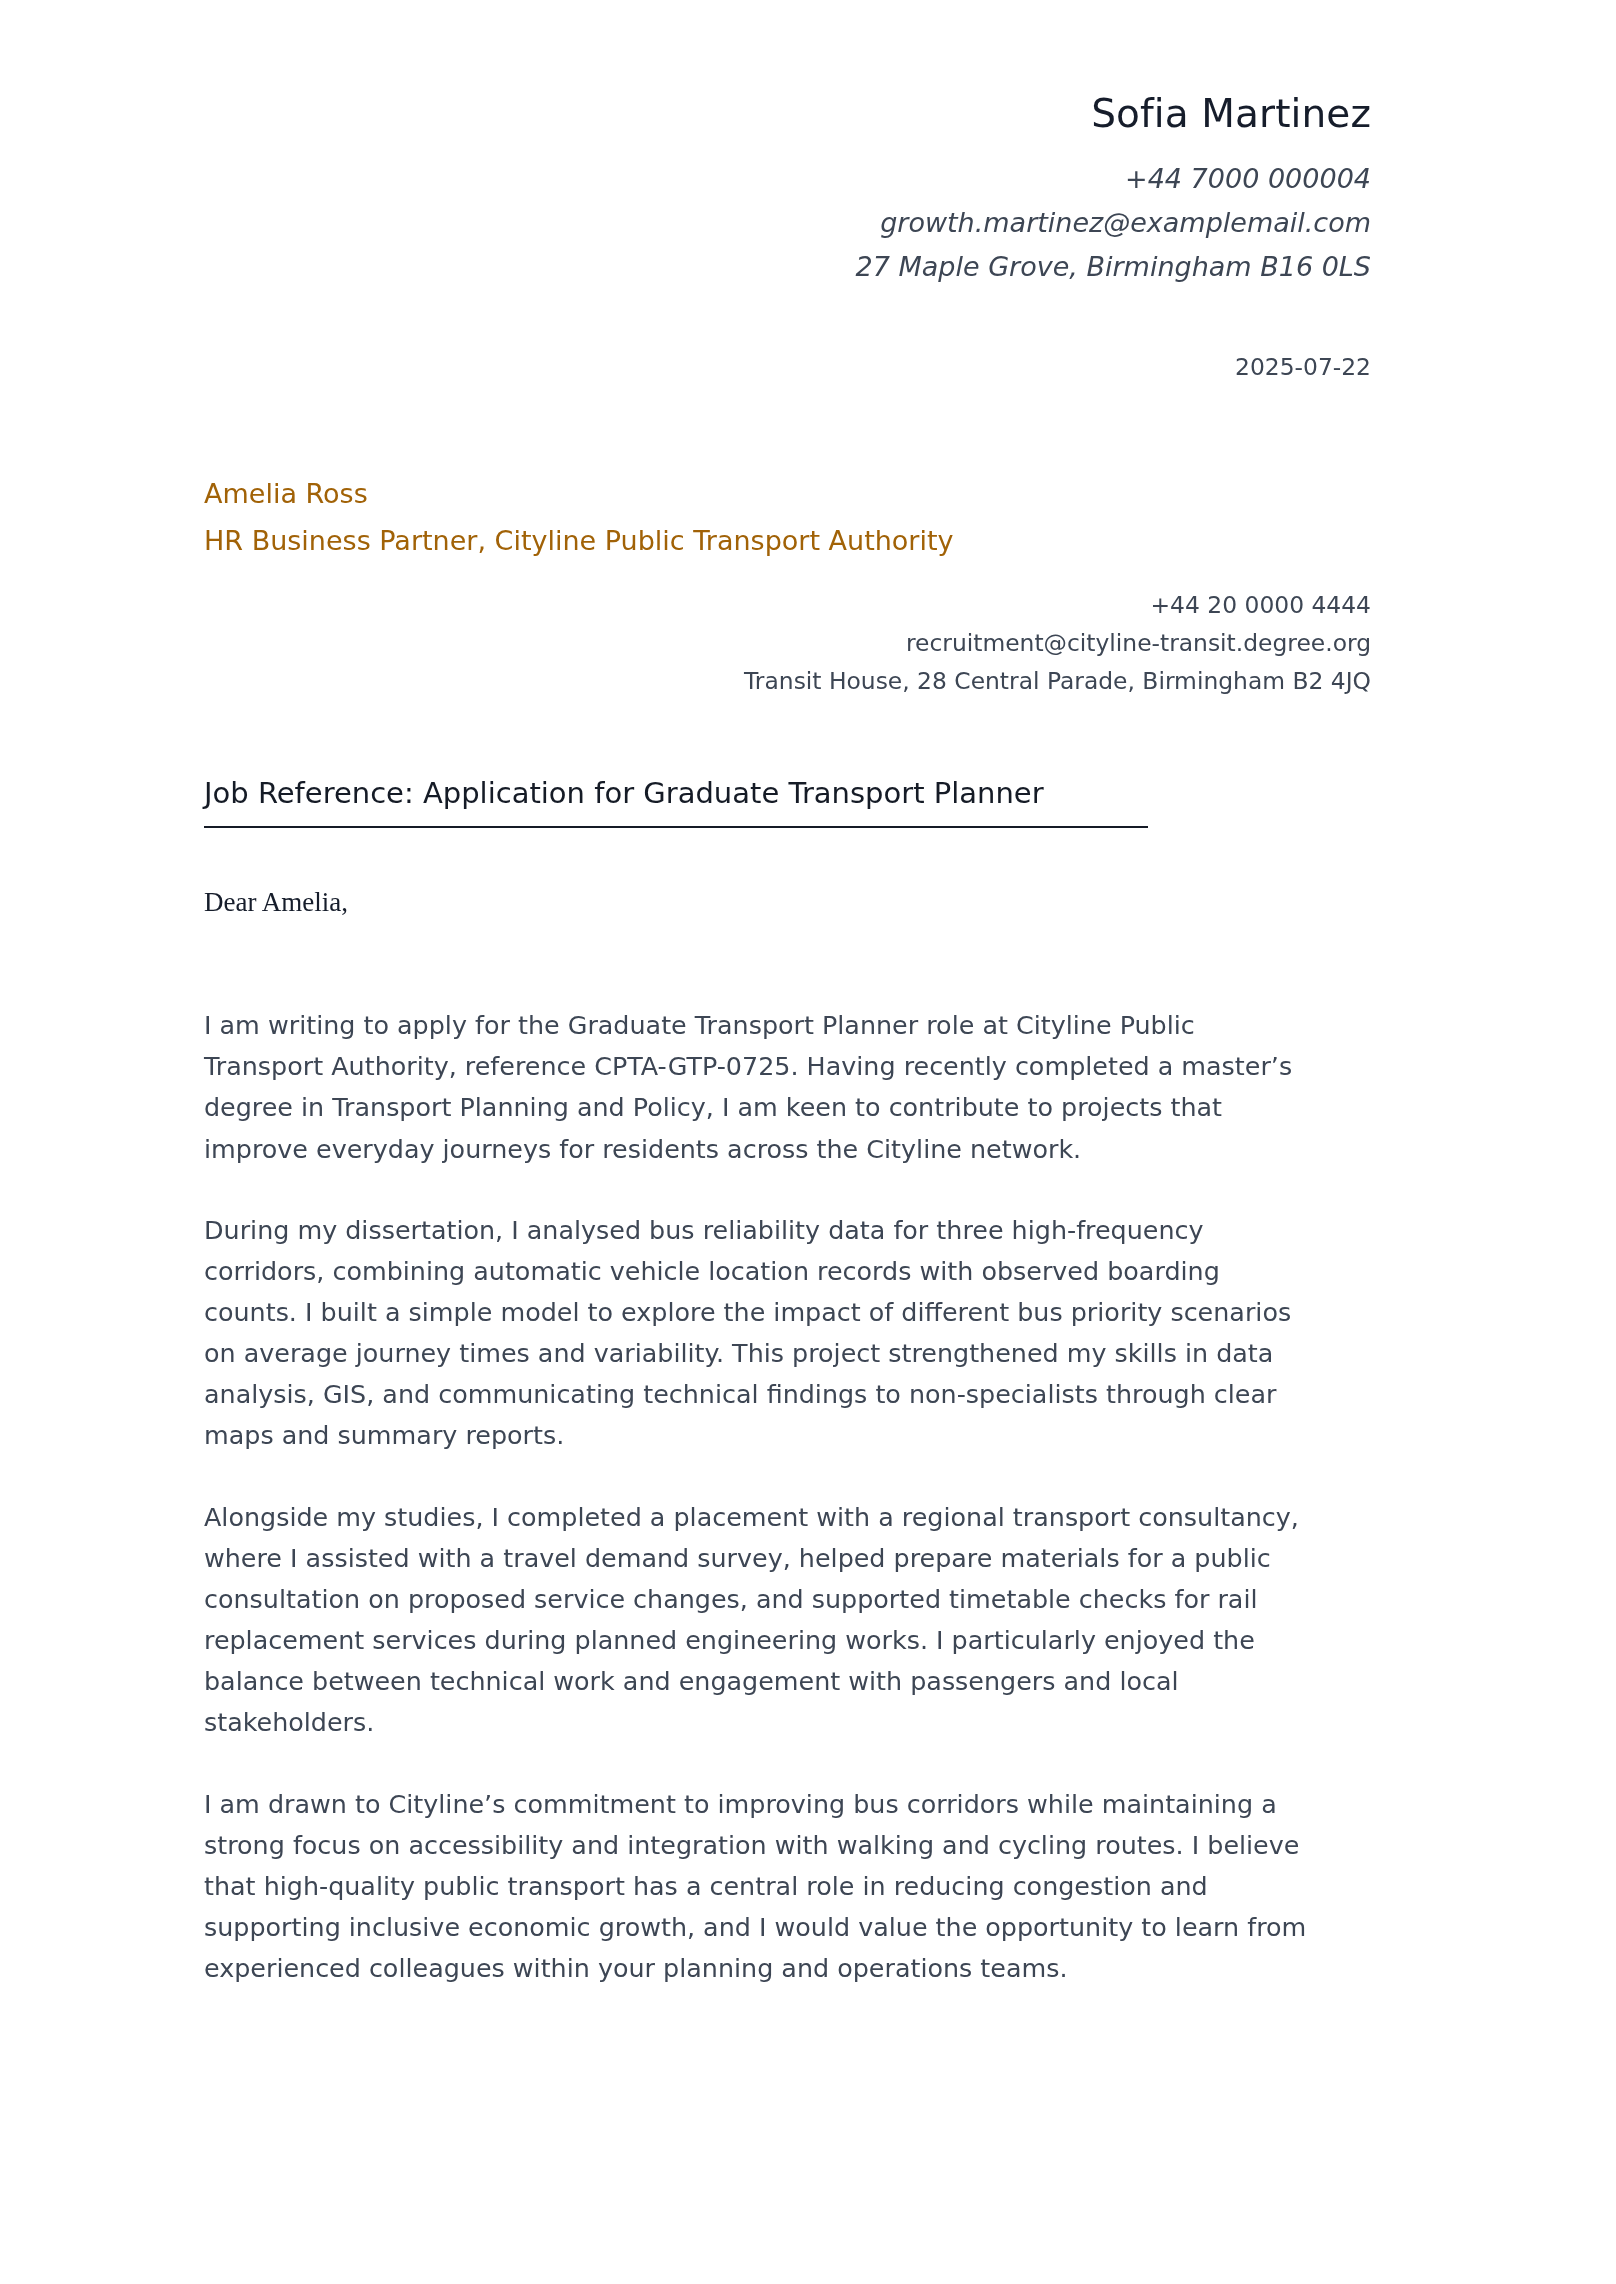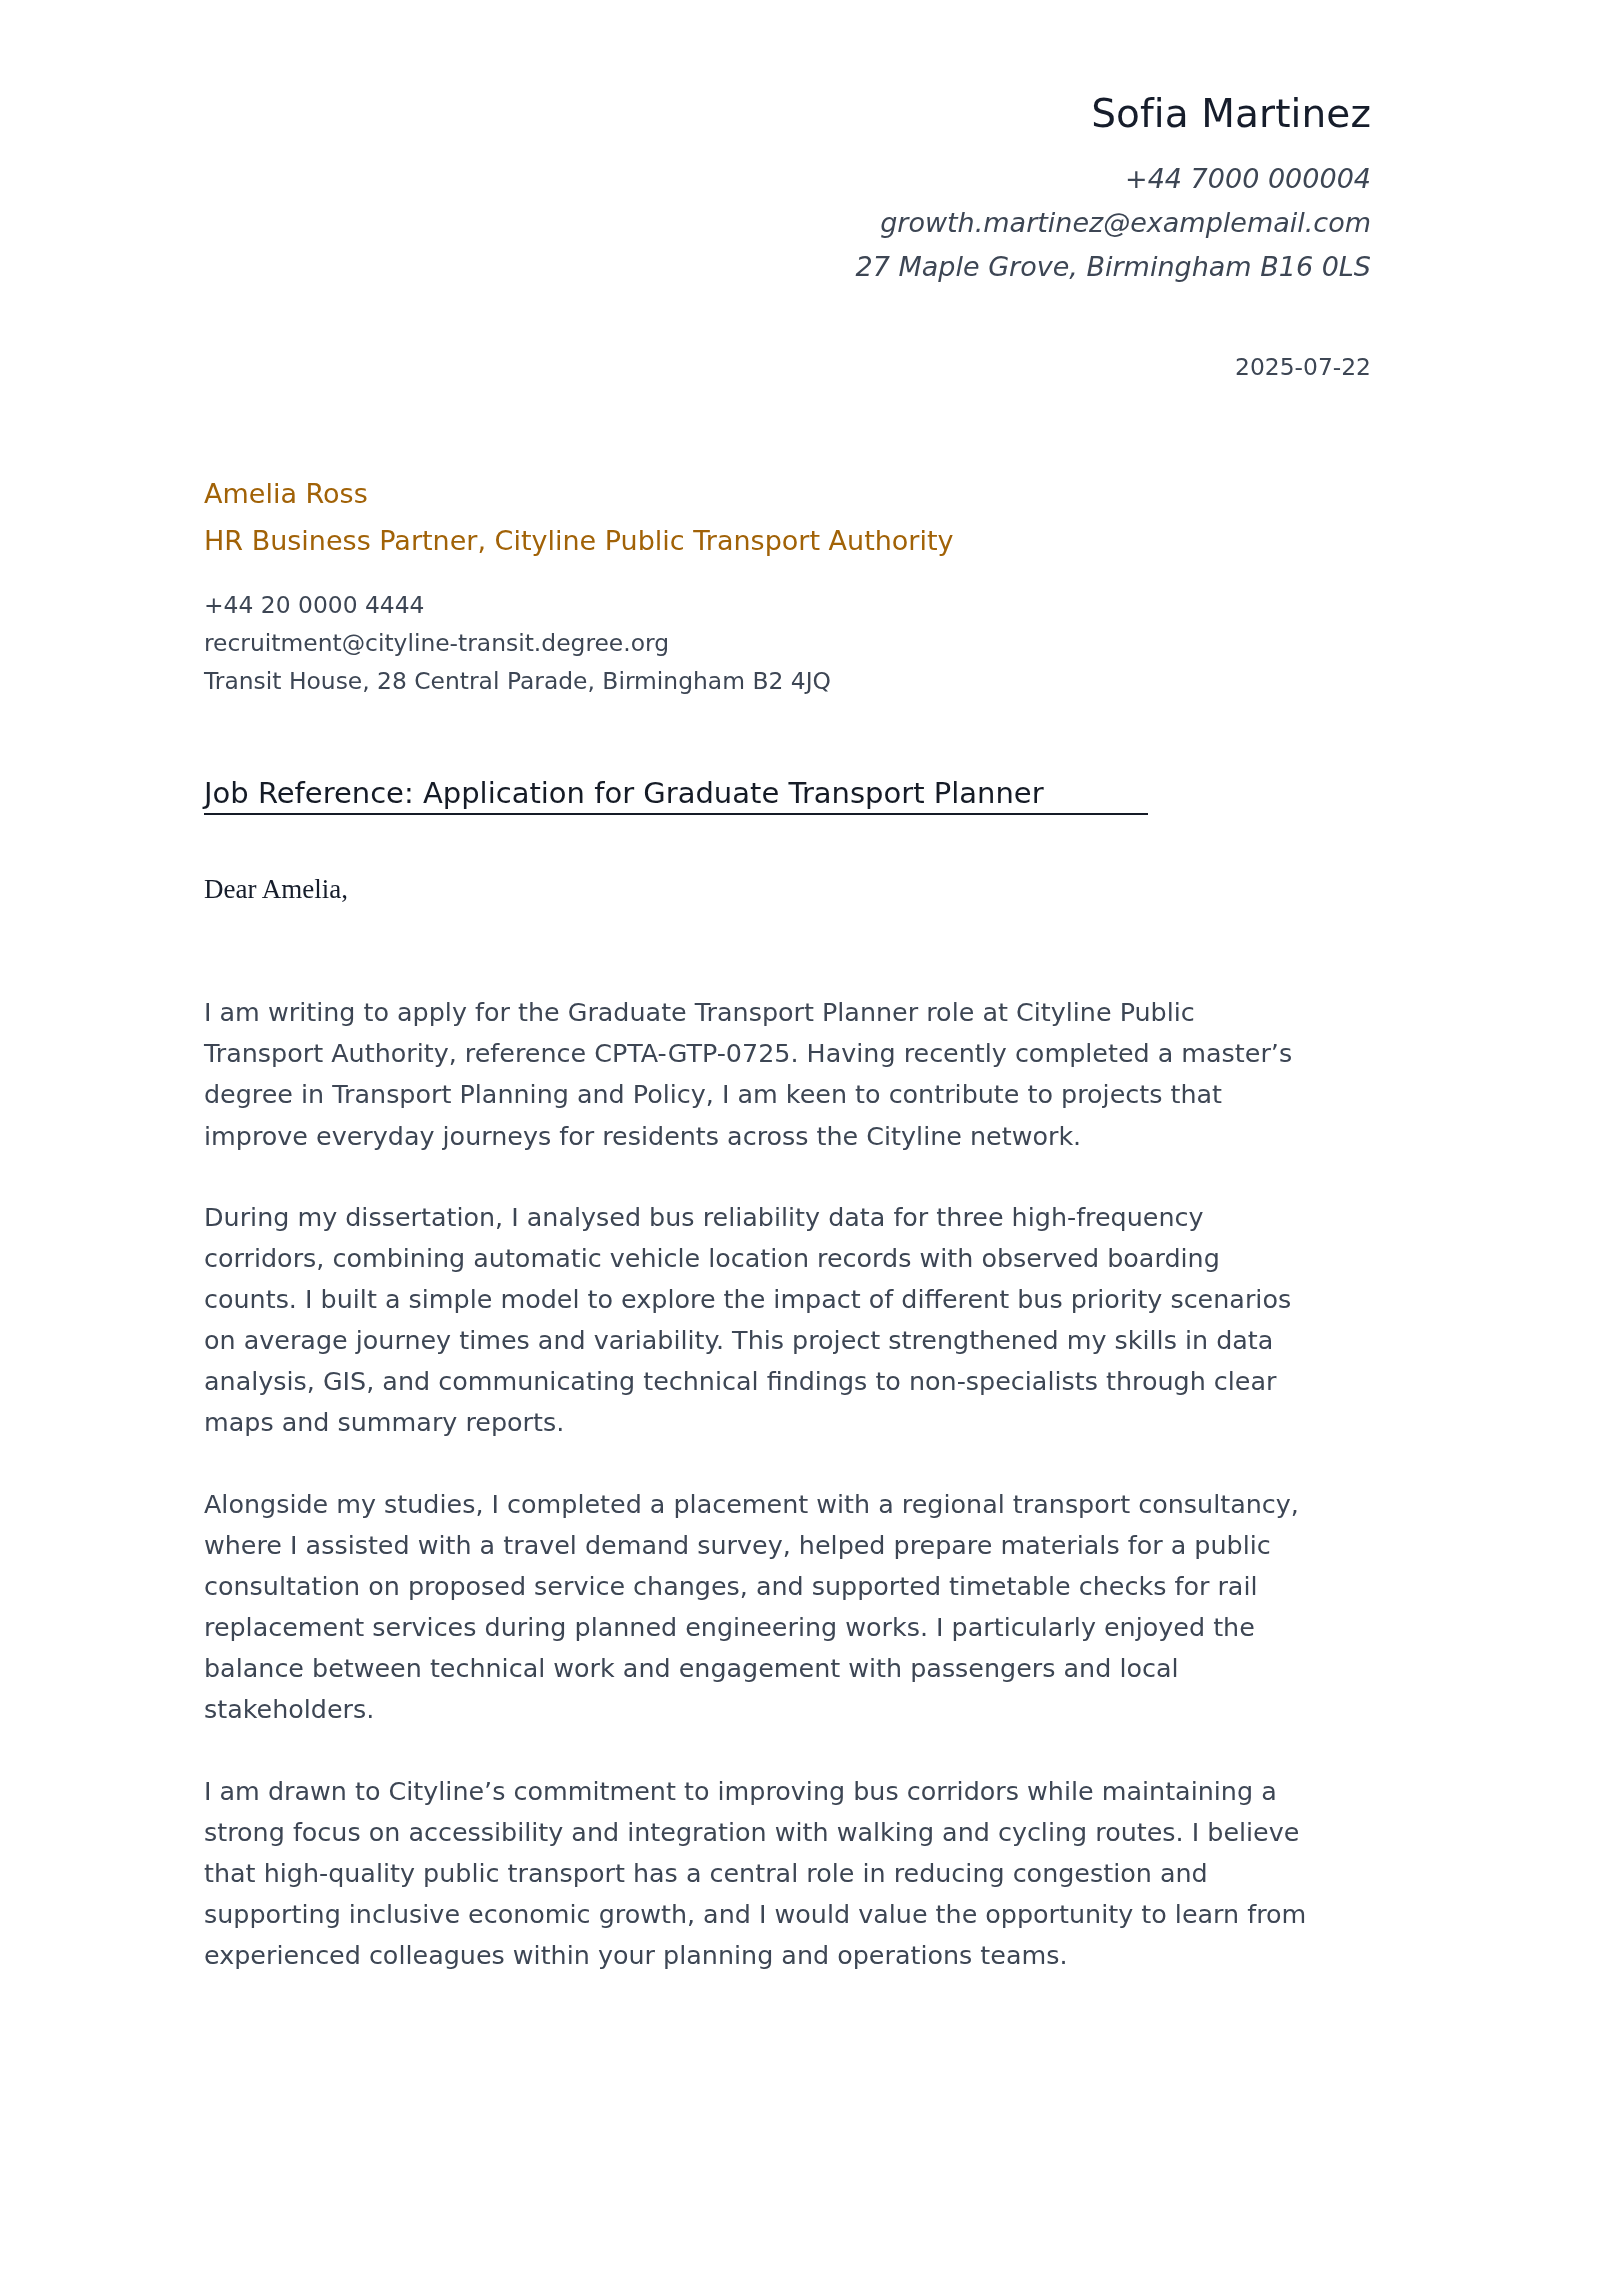--- a/index.html
+++ b/index.html
@@ -79,34 +79,36 @@
 
   .recipient-contact {
     margin-top: 25px;
   }
 
   .recipient-contact-line {
     font-size: 23.4px;
     color: #3d4654;
     line-height: 1.62;
     margin: 0;
+    text-align: right;
   }
 
   
   .subject-block {
     margin-top: 73px;
     width: 944px;
   }
 
   .subject-text {
     font-size: 29px;
     font-weight: 400;
     color: #151b26;
     line-height: 1.35;
     margin: 0;
+    padding-bottom: 13px;
   }
 
   .subject-rule {
     height: 2.6px;
     background: #151b26;
     width: 100%;
   }
 
   
   .greeting {

